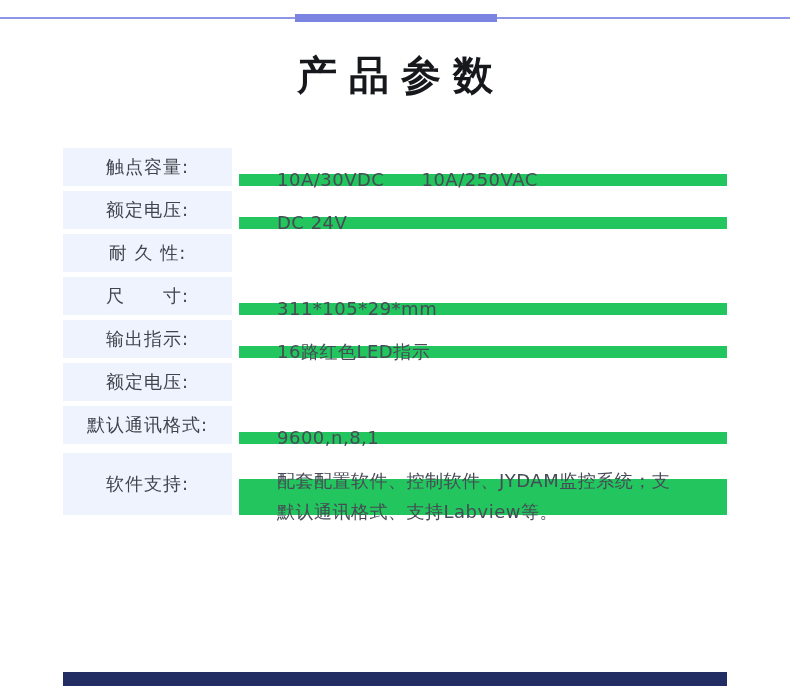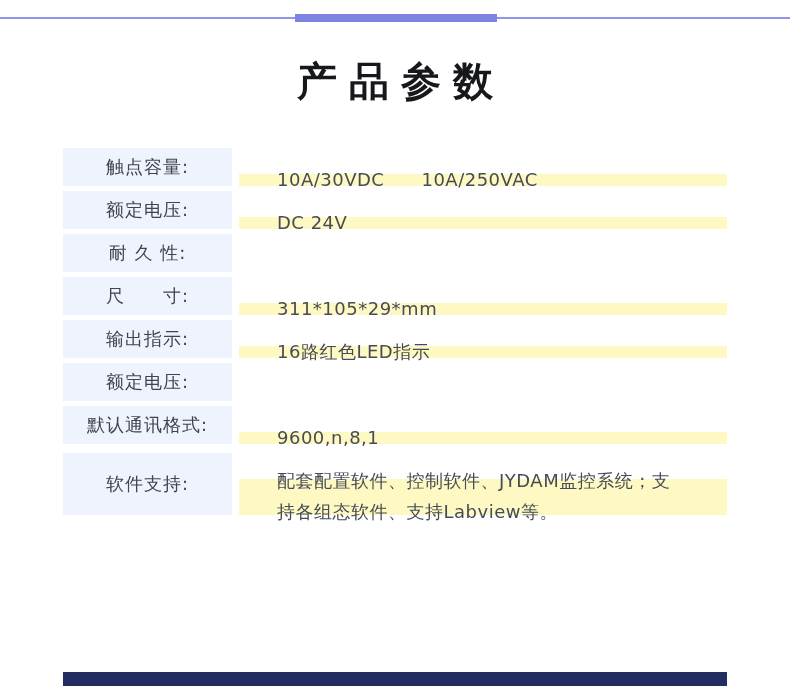--- a/index.html
+++ b/index.html
@@ -25,21 +25,20 @@
   .page-title {
     position: absolute;
     left: 0; top: 48px;
     width: 790px;
     text-align: center;
     font-size: 40px;
     font-weight: 700;
     letter-spacing: 12px;
     text-indent: 12px;
     color: #17181c;
-    margin-top: 6px;
   }
   .spec-table {
     position: absolute;
     left: 63px; top: 148px;
     width: 664px;
     display: flex;
     flex-direction: column;
     gap: 5px;
   }
   .spec-row {
@@ -59,21 +58,21 @@
     align-items: center;
     justify-content: center;
     font-size: 18px;
     font-weight: 500;
     letter-spacing: 1px;
     color: #3f444d;
     white-space: pre;
   }
   .spec-value {
     flex: 1;
-    background: #fef9c3;
+    background: #22c55e;
     display: flex;
     align-items: center;
     padding-left: 38px;
     padding-right: 16px;
     font-size: 18px;
     font-weight: 500;
     letter-spacing: 0.5px;
     color: #474b55;
     line-height: 1.72;
     white-space: pre-wrap;
@@ -118,17 +117,17 @@
     <div class="spec-row">
       <div class="spec-label">额定电压:</div>
     </div>
     <div class="spec-row">
       <div class="spec-label">默认通讯格式:</div>
       <div class="spec-value">9600,n,8,1</div>
     </div>
     <div class="spec-row tall">
       <div class="spec-label">软件支持:</div>
       <div class="spec-value">配套配置软件、控制软件、JYDAM监控系统；支
-持各组态软件、支持Labview等。</div>
+默认通讯格式、支持Labview等。</div>
     </div>
   </div>
 
 <div class="bottom-bar"></div>
 
 </body></html>

